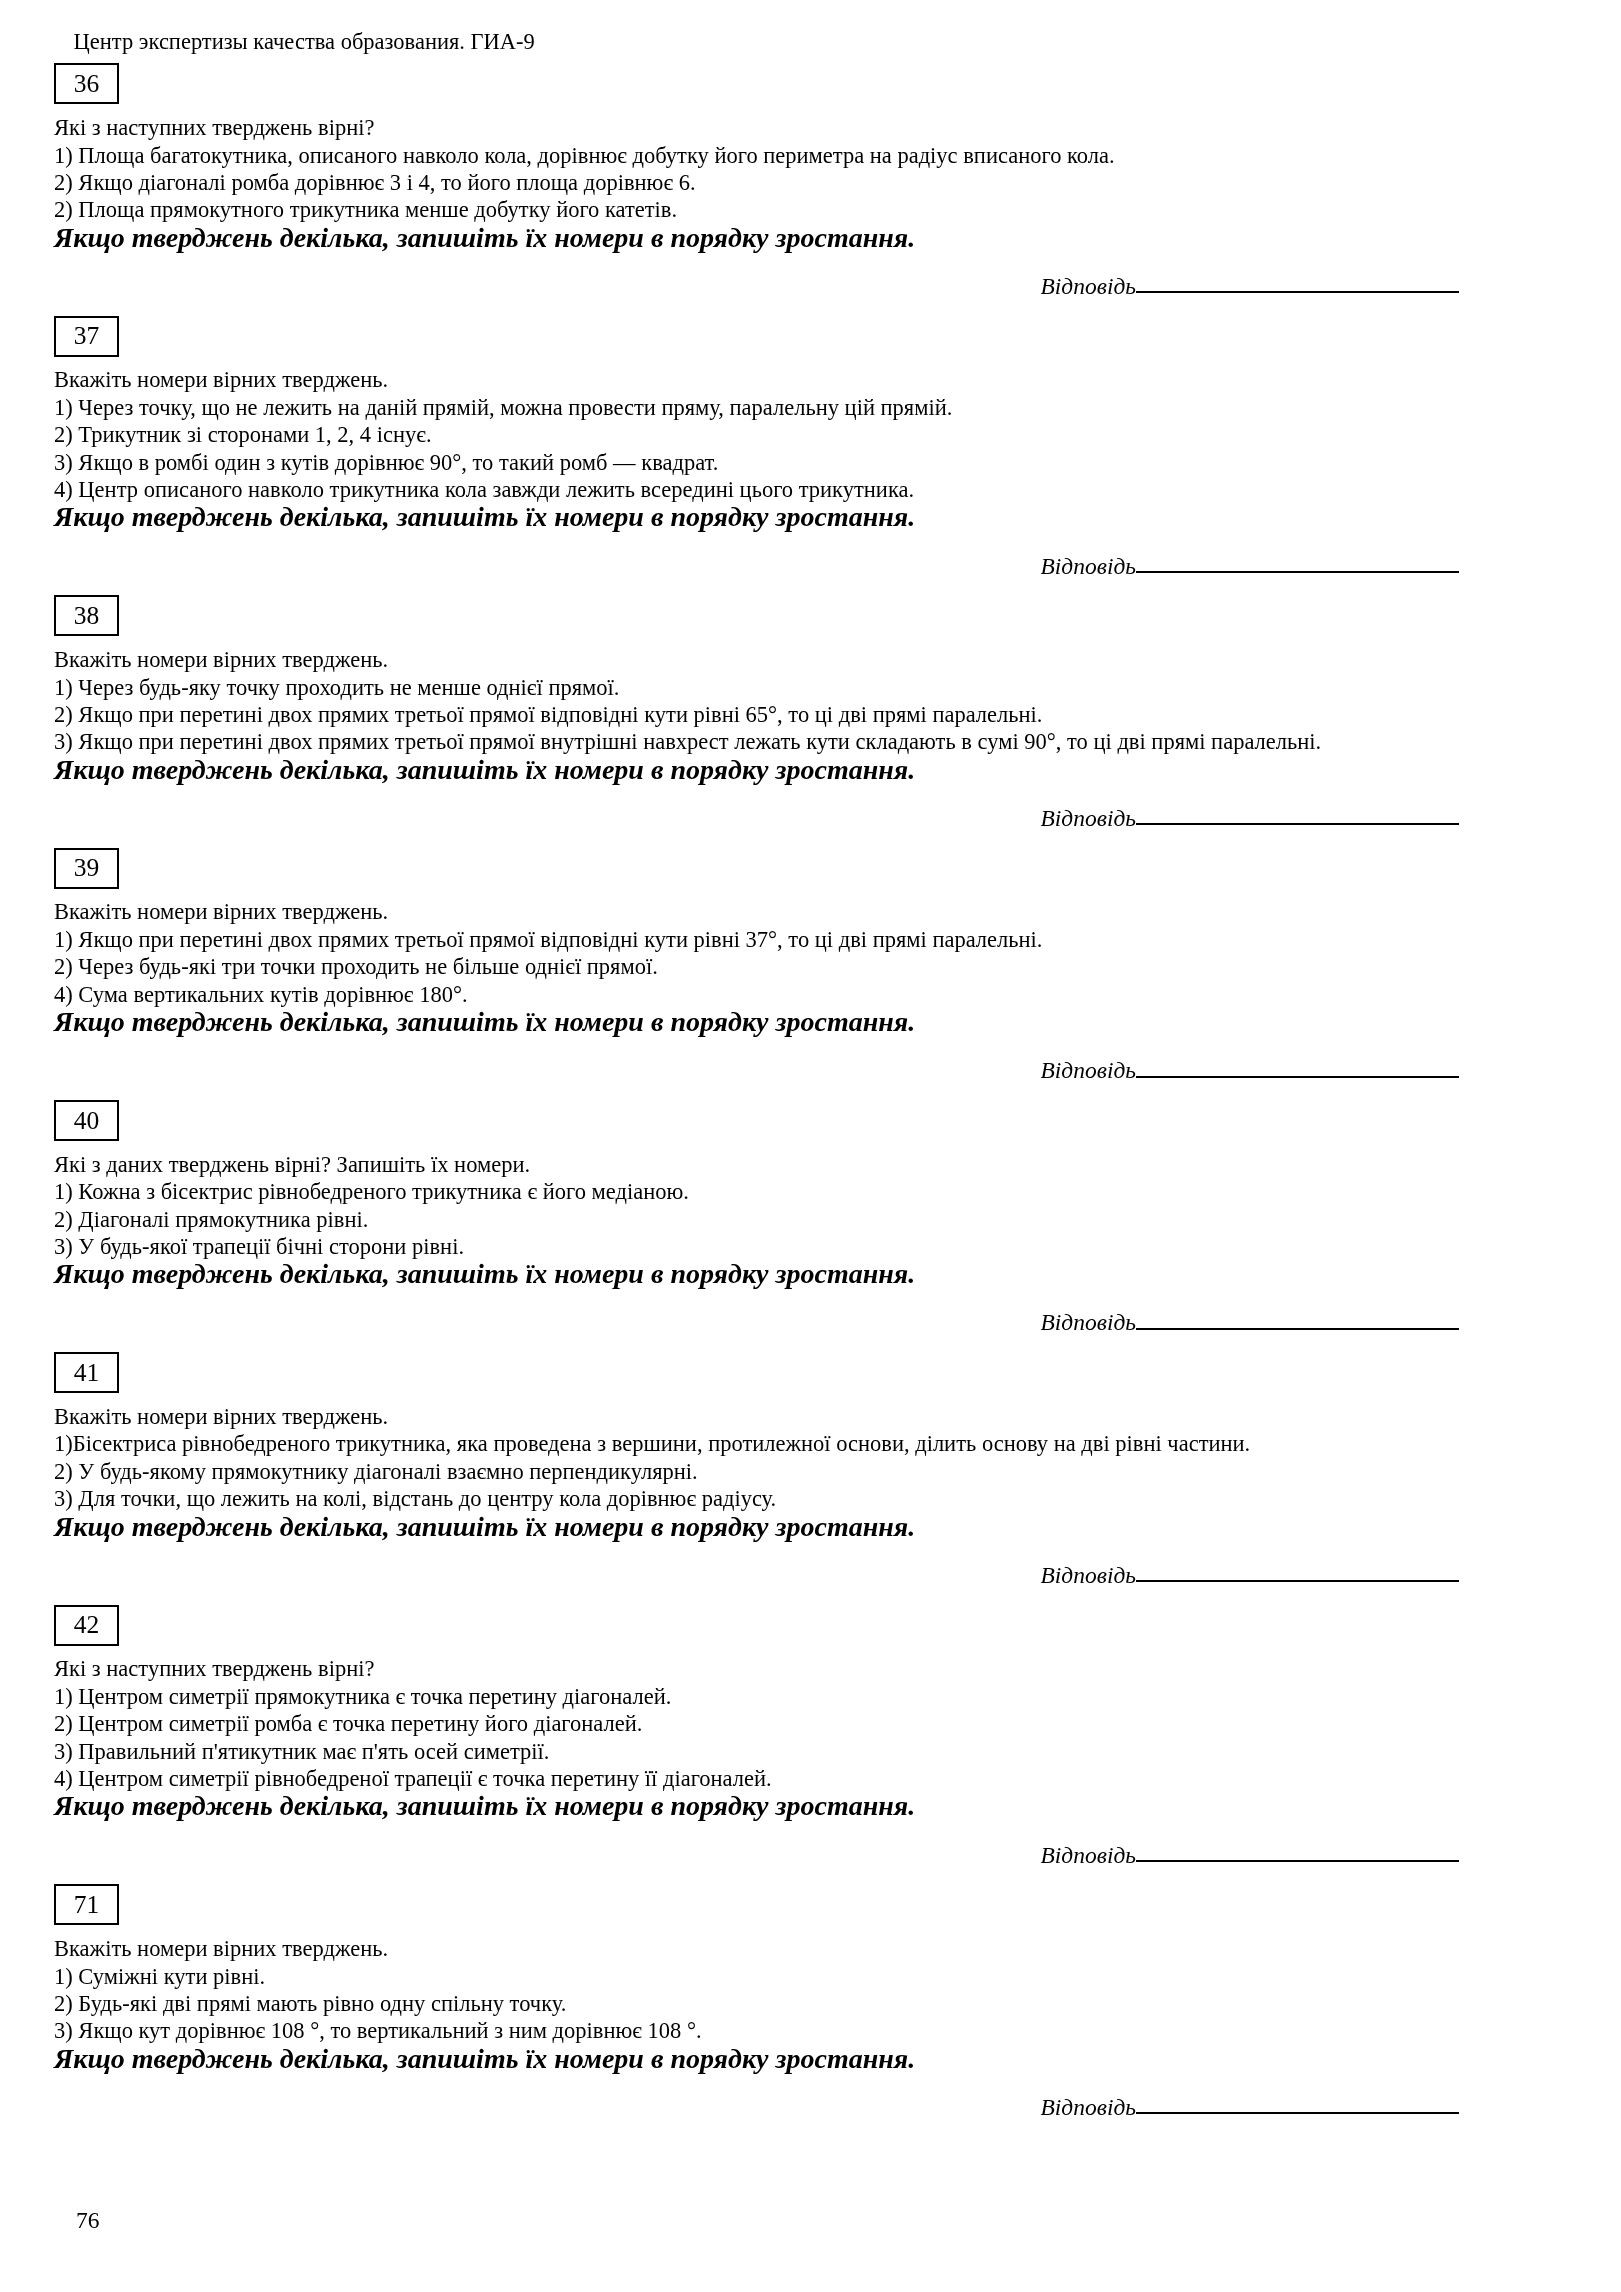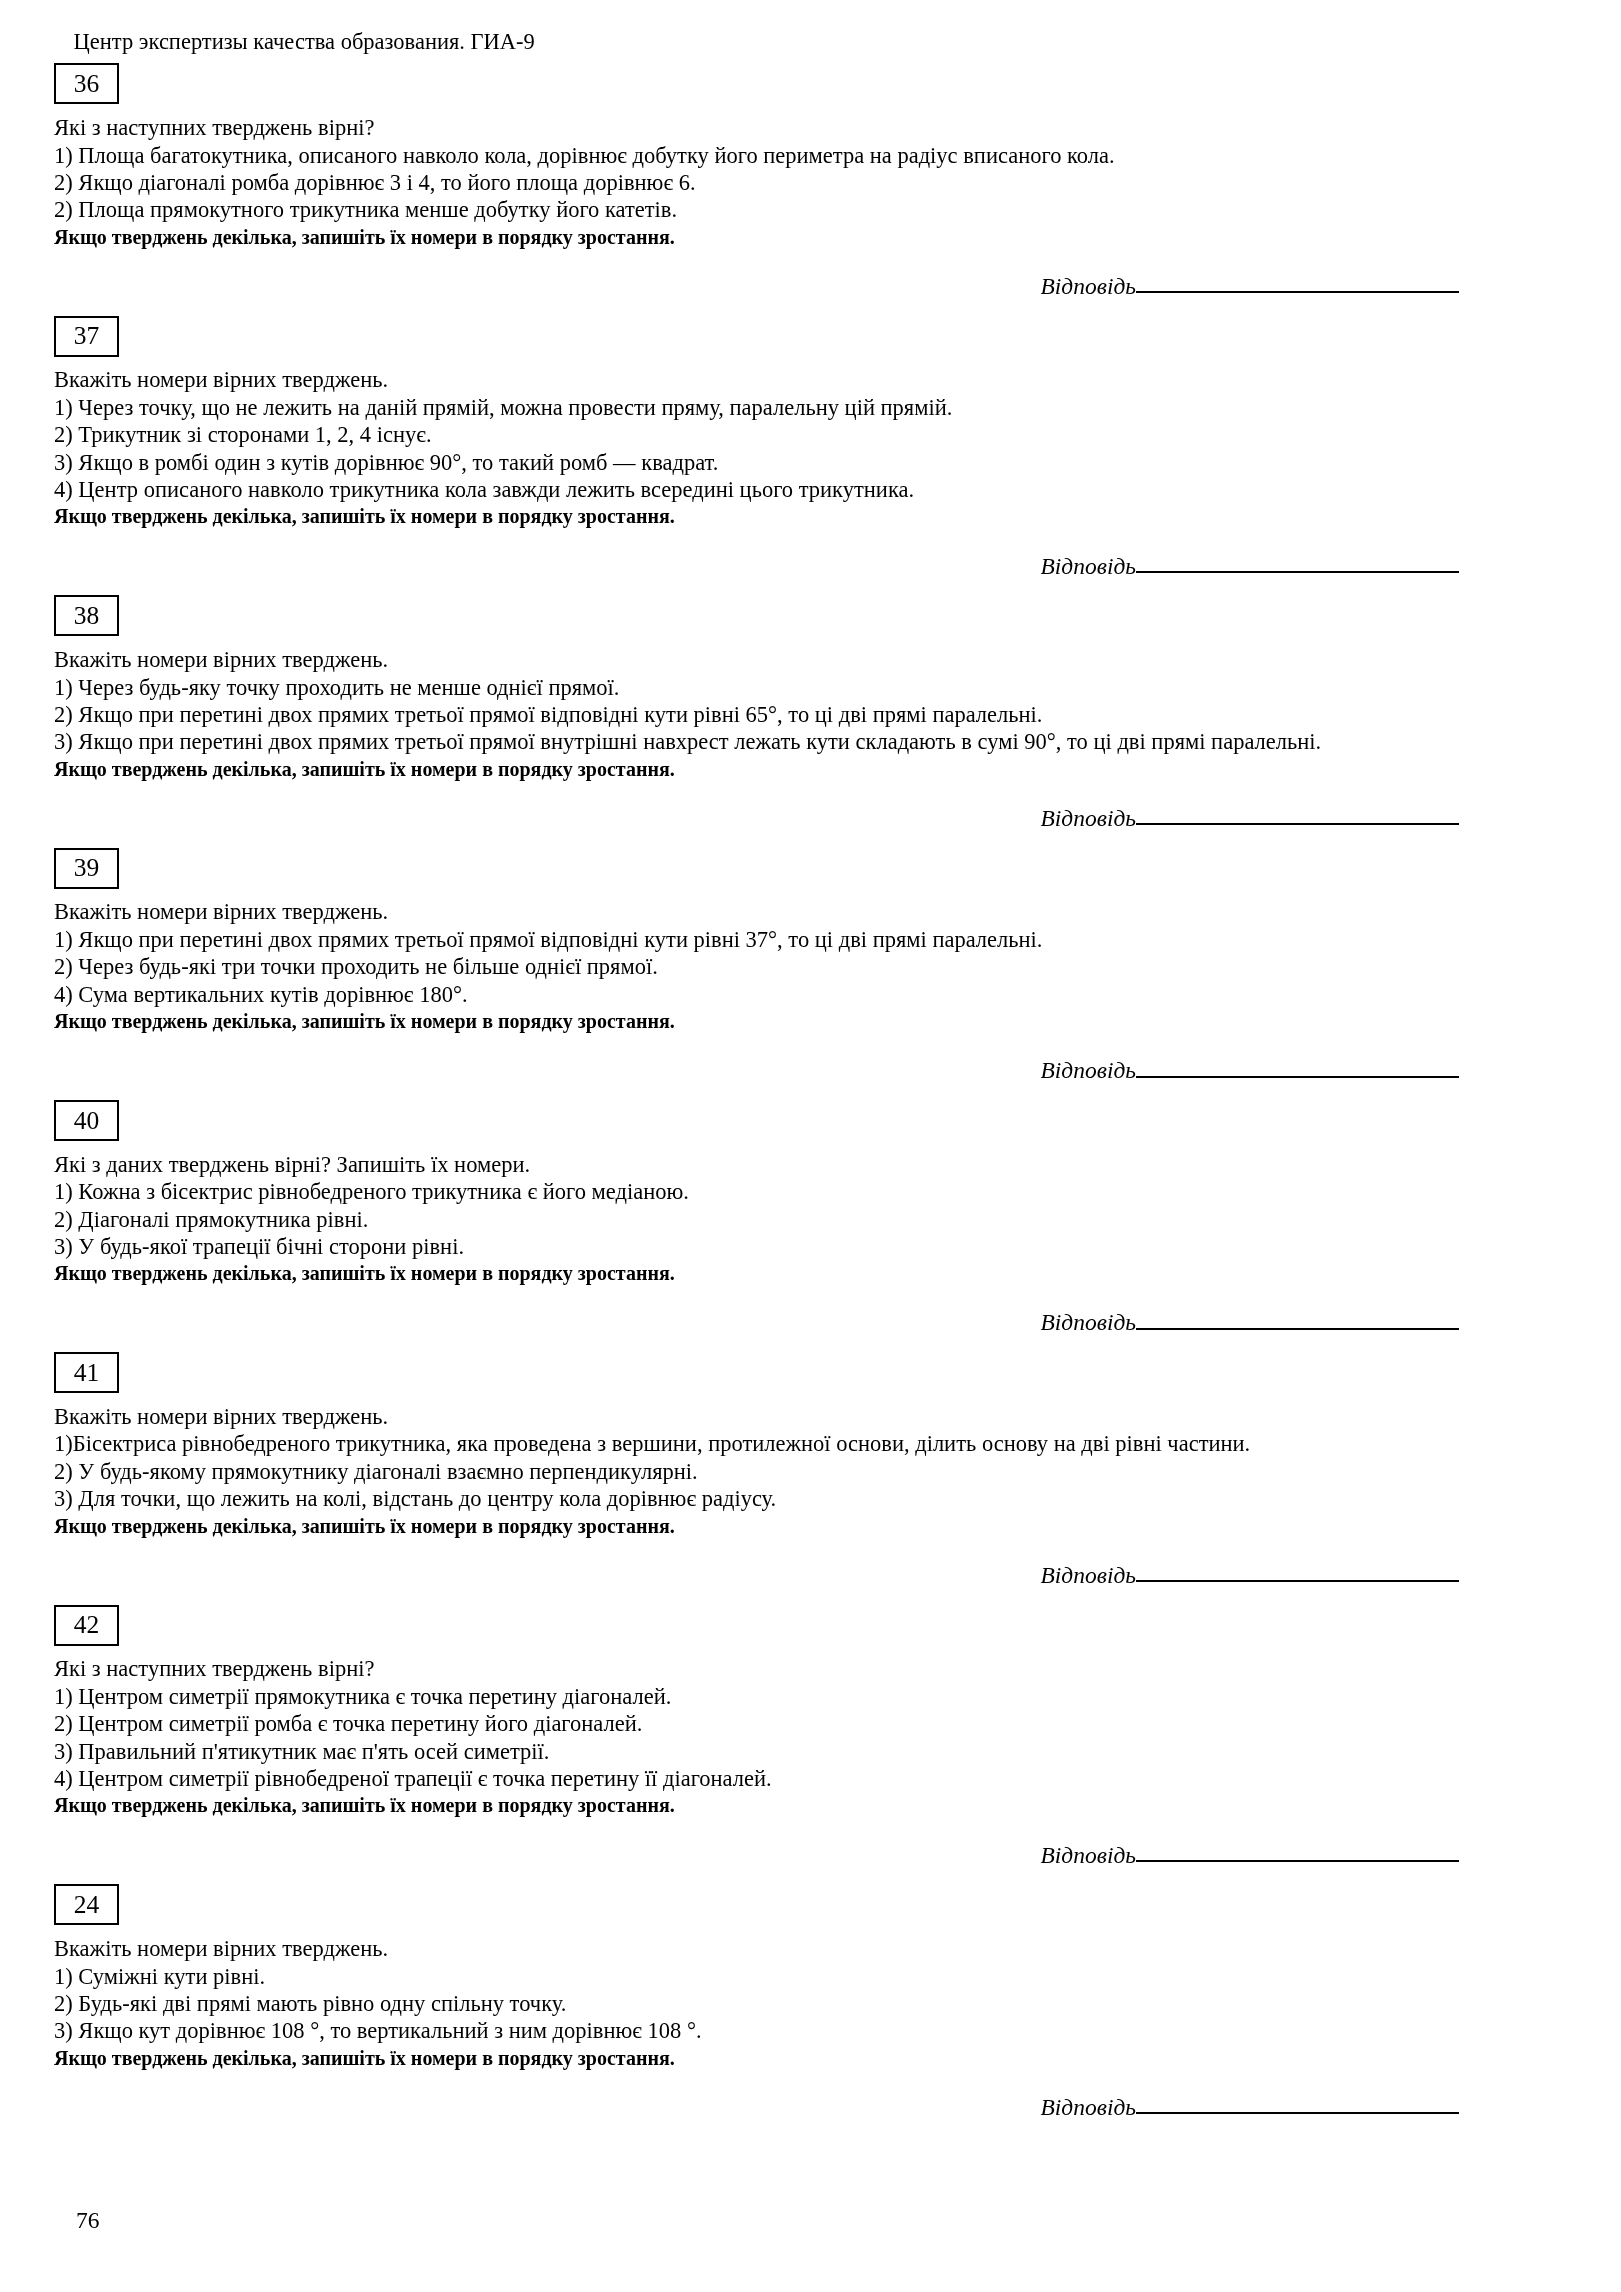--- a/index.html
+++ b/index.html
@@ -42,22 +42,23 @@
   }
   .prompt,
   .statement {
     font-size: 22.5px;
     line-height: 27.4px;
   }
   .statements.justify .statement {
     text-align: justify;
   }
   .note {
-    font-size: 20px;
+    font-size: 28px;
     line-height: 27.4px;
+    font-style: italic;
     font-weight: bold;
   }
   .answer-row {
     text-align: right;
     margin: 13.7px 129px 2px 0;
     height: 43px;
     white-space: nowrap;
   }
   .answer-label {
     font-style: italic;
@@ -193,21 +194,21 @@
           <div class="statement">4) Центром симетрії рівнобедреної трапеції є точка перетину її діагоналей.</div>
         </div>
     <div class="note">Якщо тверджень декілька, запишіть їх номери в порядку зростання.</div>
     <div class="answer-row">
       <span class="answer-label">Відповідь</span><span class="answer-line"></span>
     </div>
   </section>
 
   <section class="question">
     <div class="qbox">
-      <span class="qnum">24</span>
+      <span class="qnum">71</span>
     </div>
     <div class="prompt">Вкажіть номери вірних тверджень.</div>
     <div class="statements">
           <div class="statement">1) Суміжні кути рівні.</div>
           <div class="statement">2) Будь-які дві прямі мають рівно одну спільну точку.</div>
           <div class="statement">3) Якщо кут дорівнює 108 °, то вертикальний з ним дорівнює 108 °.</div>
         </div>
     <div class="note">Якщо тверджень декілька, запишіть їх номери в порядку зростання.</div>
     <div class="answer-row">
       <span class="answer-label">Відповідь</span><span class="answer-line"></span>

